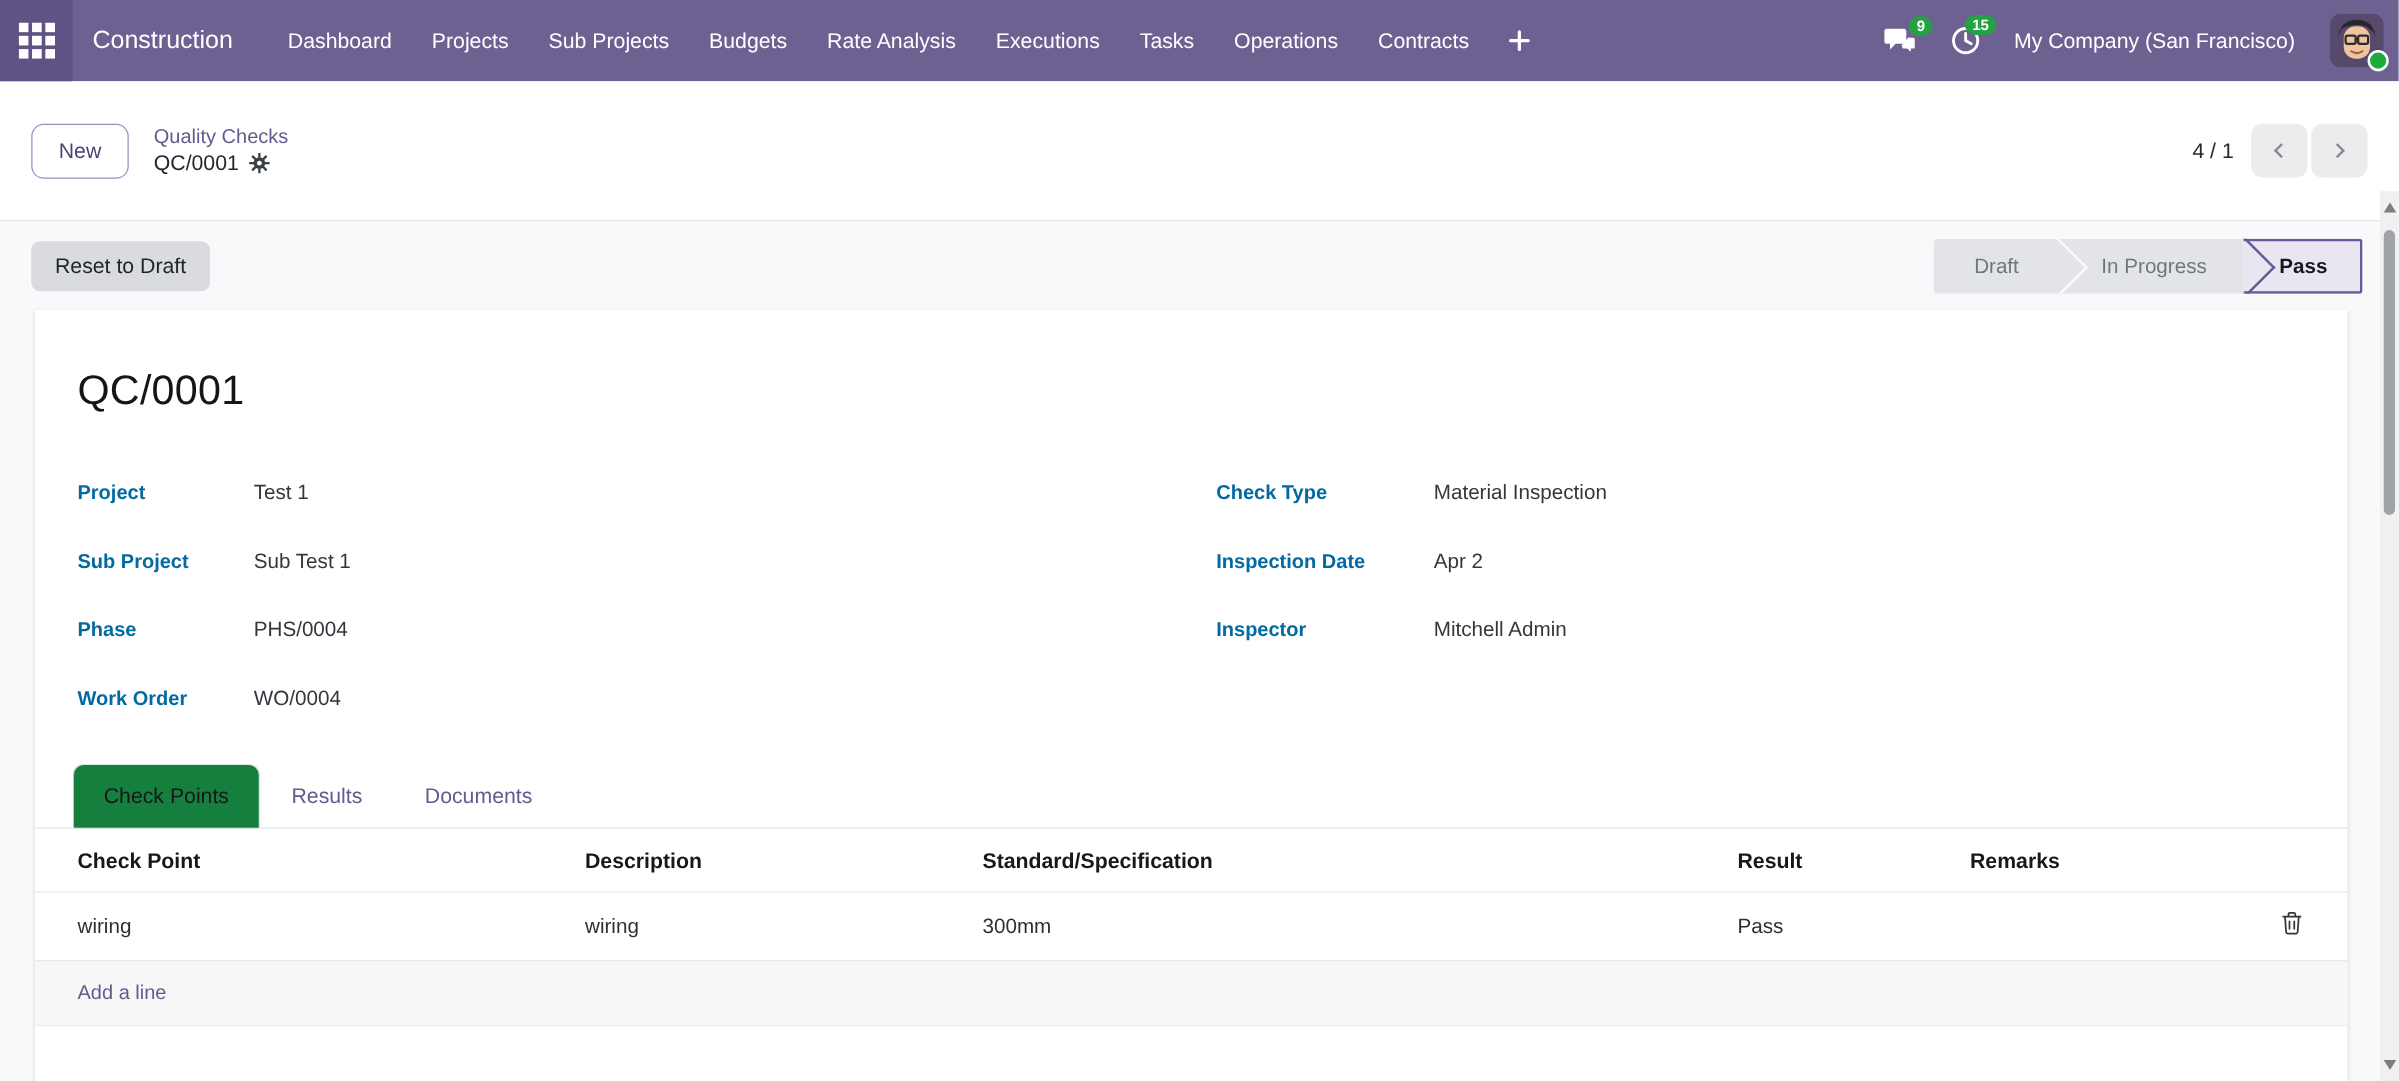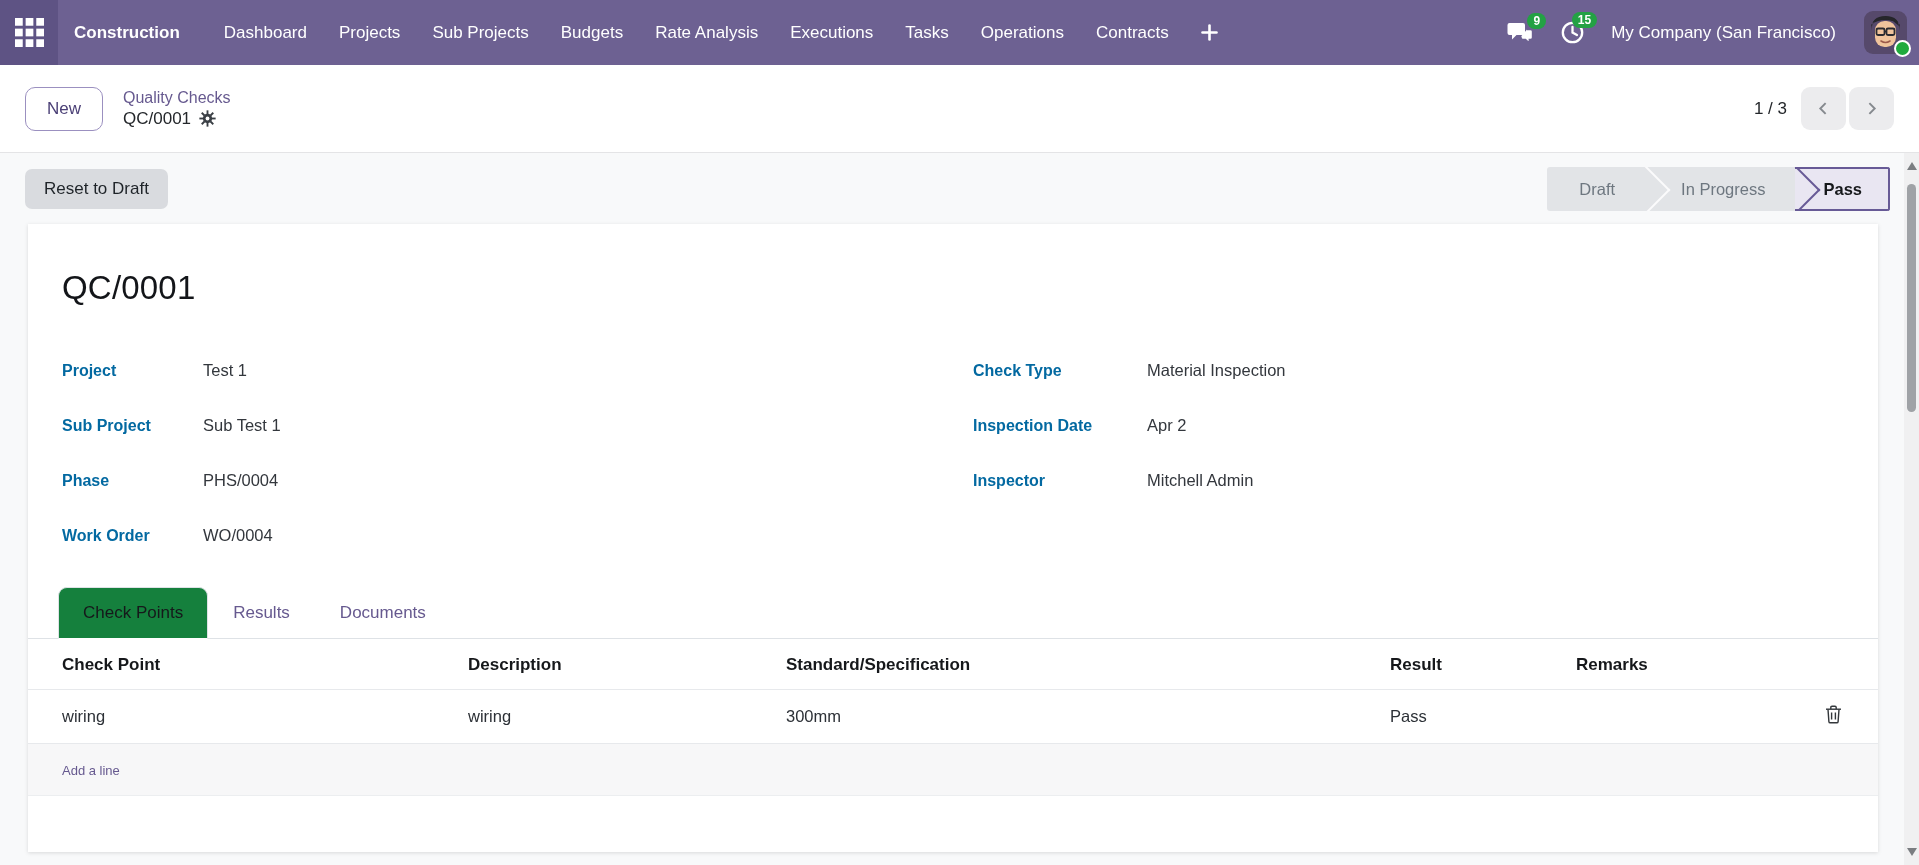--- a/index.html
+++ b/index.html
@@ -12,40 +12,40 @@
 
   
   .navbar {
     height:65px; background:#6d6192; display:flex; align-items:center;
     color:#fff; padding-right:12px;
   }
   .apps-btn {
     width:58px; height:65px; display:flex; align-items:center; justify-content:center;
     background:#5e5384; cursor:pointer; flex:0 0 auto;
   }
-  .brand { font-size:17px; font-weight:700; margin:0 14px 0 16px; cursor:pointer; white-space:nowrap; }
+  .brand { font-size:20px; font-weight:400; margin:0 14px 0 16px; cursor:pointer; white-space:nowrap; }
   .nav-menu { display:flex; align-items:center; margin-left:14px; }
   .nav-item { font-size:17px; padding:0 16px; cursor:pointer; white-space:nowrap; }
   .nav-plus { padding:0 16px; cursor:pointer; display:flex; align-items:center; }
   .nav-right { margin-left:auto; display:flex; align-items:center; gap:26px; }
   .icon-badge-wrap { position:relative; cursor:pointer; display:flex; }
   .nav-badge {
     position:absolute; top:-8px; right:-12px; background:#23a144; color:#fff;
     font-size:12px; font-weight:700; border-radius:10px; padding:2px 6px; line-height:1;
   }
   .company { font-size:17px; white-space:nowrap; cursor:pointer; }
   .avatar-wrap { position:relative; cursor:pointer; margin-left:2px; }
   .status-dot {
     position:absolute; right:-4px; bottom:-3px; width:17px; height:17px;
     background:#1faa3d; border:2px solid #fff; border-radius:50%;
   }
 
   
   .control-panel {
-    height:88px; background:#fff; display:flex; align-items:center;
+    height:112px; background:#fff; display:flex; align-items:center;
     padding:0 25px; border-bottom:1px solid #e4e4e6;
   }
   .btn-new {
     background:#fff; border:1px solid #9b90c0; color:#4c4177; font-size:17px;
     padding:11px 21px; border-radius:10px; cursor:pointer; font-family:inherit;
   }
   .crumbs { margin-left:20px; display:flex; flex-direction:column; gap:2px; }
   .crumb-parent { color:#66598f; font-size:16px; cursor:pointer; text-decoration:none; }
   .crumb-current { color:#24272b; font-size:17px; display:flex; align-items:center; gap:8px; }
   .gear-btn { display:flex; cursor:pointer; }
@@ -117,21 +117,21 @@
   table.qtable { width:100%; border-collapse:collapse; table-layout:fixed; }
   .qtable th, .qtable td {
     text-align:left; padding:15px 8px 15px 0; border-bottom:1px solid #e7e9ec;
     font-size:16.5px; color:#2c3036; overflow:hidden; white-space:nowrap;
   }
   .qtable th { font-weight:700; font-size:17px; color:#16181b; padding-top:16px; padding-bottom:14px; }
   .qtable th:first-child, .qtable td:first-child { padding-left:34px; }
   .qtable .del-cell { text-align:center; padding-right:22px; }
   .result-pass { color:#28a745; }
   .add-row td { background:#f7f7f8; padding-top:16px; padding-bottom:16px; border-bottom:1px solid #eceef0; }
-  .add-link { color:#66598f; font-size:13px; cursor:pointer; text-decoration:none; }
+  .add-link { color:#66598f; font-size:16px; cursor:pointer; text-decoration:none; }
 
   
   .scrollbar {
     position:absolute; right:0; top:153px; width:15px; height:712px; background:#f0f0f1;
   }
   .sb-arrow-up, .sb-arrow-down {
     width:0; height:0; border-left:5px solid transparent; border-right:5px solid transparent;
     margin:9px auto 0; cursor:pointer;
   }
   .sb-arrow-up { border-bottom:8px solid #7a7d81; }
@@ -241,21 +241,21 @@
           <rect x="10.7" y="0.5" width="2.6" height="5.5" transform="rotate(270 12 12)"></rect>
           <rect x="10.7" y="0.5" width="2.6" height="5.5" transform="rotate(315 12 12)"></rect>
           <circle cx="12" cy="12" r="6.6"></circle>
           <circle cx="12" cy="12" r="2.7" fill="#ffffff"></circle>
         </g>
           </svg>
       </span>
     </span>
   </div>
   <div class="cp-right">
-    <span class="pager-text">1 / 3</span>
+    <span class="pager-text">4 / 1</span>
     <span class="pager-btns">
       <button class="pager-btn">
         <span style="display:flex;">
           <svg width="17" height="17" viewBox="0 0 16 16" fill="none" stroke="#85898e" stroke-width="1.8">
               <path d="M10 3 5 8l5 5"></path>
             </svg>
         </span>
       </button>
       <button class="pager-btn">
         <span style="display:flex;">

